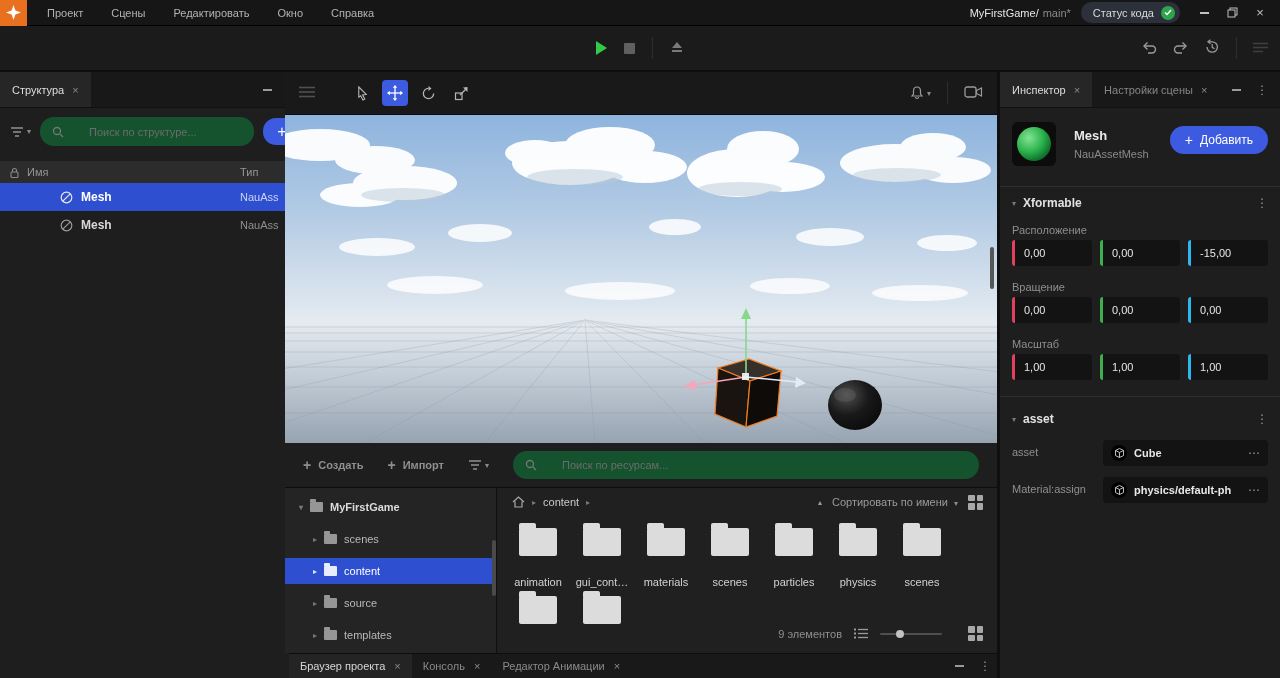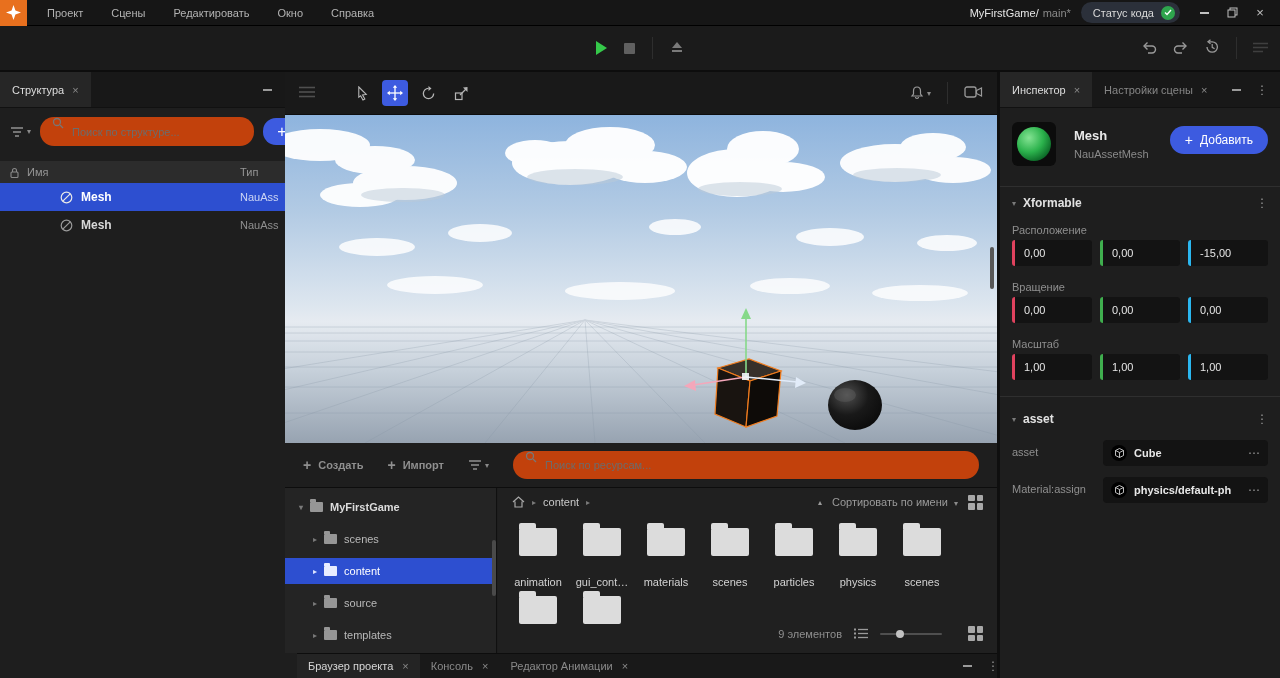--- a/index.html
+++ b/index.html
@@ -32,21 +32,21 @@
   .strip{display:flex;align-items:center;height:36px;background:#181818;border-bottom:1px solid #111}
   .tab{display:flex;align-items:center;gap:8px;height:100%;padding:0 12px;color:#868686;cursor:default;white-space:nowrap}
   .tab.active{background:#262626;color:#dedede}
   .x{font-size:11px;color:#8a8a8a}
   .stripacts{margin-left:auto;display:flex;align-items:center;gap:15px;padding-right:12px;color:#9a9a9a}
   .dash{display:inline-block;width:9px;height:2px;background:#9a9a9a}
   .dots{color:#9a9a9a;font-size:12px}
   .caret{color:#8a8a8a;font-size:8px;margin-left:3px}
   .chev{color:#7a7a7a;font-size:8px}
   
-  .srch{display:flex;gap:8px;background:#c2410c;border-radius:14px;height:29px;padding:0 12px}
+  .srch{display:flex;align-items:center;gap:25px;background:#14532d;border-radius:14px;height:29px;padding:0 12px}
   .srch input{flex:1;min-width:0;background:none;border:none;outline:none;color:#cfcfcf;font:11px "Liberation Sans",sans-serif}
   .srch input::placeholder{color:#6c6c6c}
   .addbtn{width:38px;height:27px;border:none;border-radius:13px;background:#3d5be0;color:#fff;font-size:16px;line-height:1;cursor:default}
   
   .thead{display:flex;align-items:center;height:22px;background:#2c2c2c;padding:0 10px;gap:8px;color:#969696;margin-top:9px;position:relative}
   .srow{position:relative;display:flex;align-items:center;height:28px;padding-left:60px;gap:8px;color:#d9d9d9}
   .srow.sel{background:#2d4fd0;color:#fff}
   .rname{font-weight:bold;font-size:12px}
   .rtype{position:absolute;left:240px;right:0;overflow:hidden;white-space:nowrap;color:#8f8f8f}
   .srow.sel .rtype{color:#ccd5f4}
@@ -540,21 +540,21 @@
           <span class="gridicon" style="margin-left:14px">
               <span></span>
               <span></span>
               <span></span>
               <span></span>
             </span>
         </div>
       </div>
     </div>
 
-    <div class="btabs" style="left:12px;bottom:0;width:712px">
+    <div class="btabs" style="left:4px;bottom:0;width:712px">
       <div class="btab active">
         <span>Браузер проекта</span>
         <span class="x">×</span>
       </div>
       <div class="btab">
         <span>Консоль</span>
         <span class="x">×</span>
       </div>
       <div class="btab">
         <span>Редактор Анимации</span>

